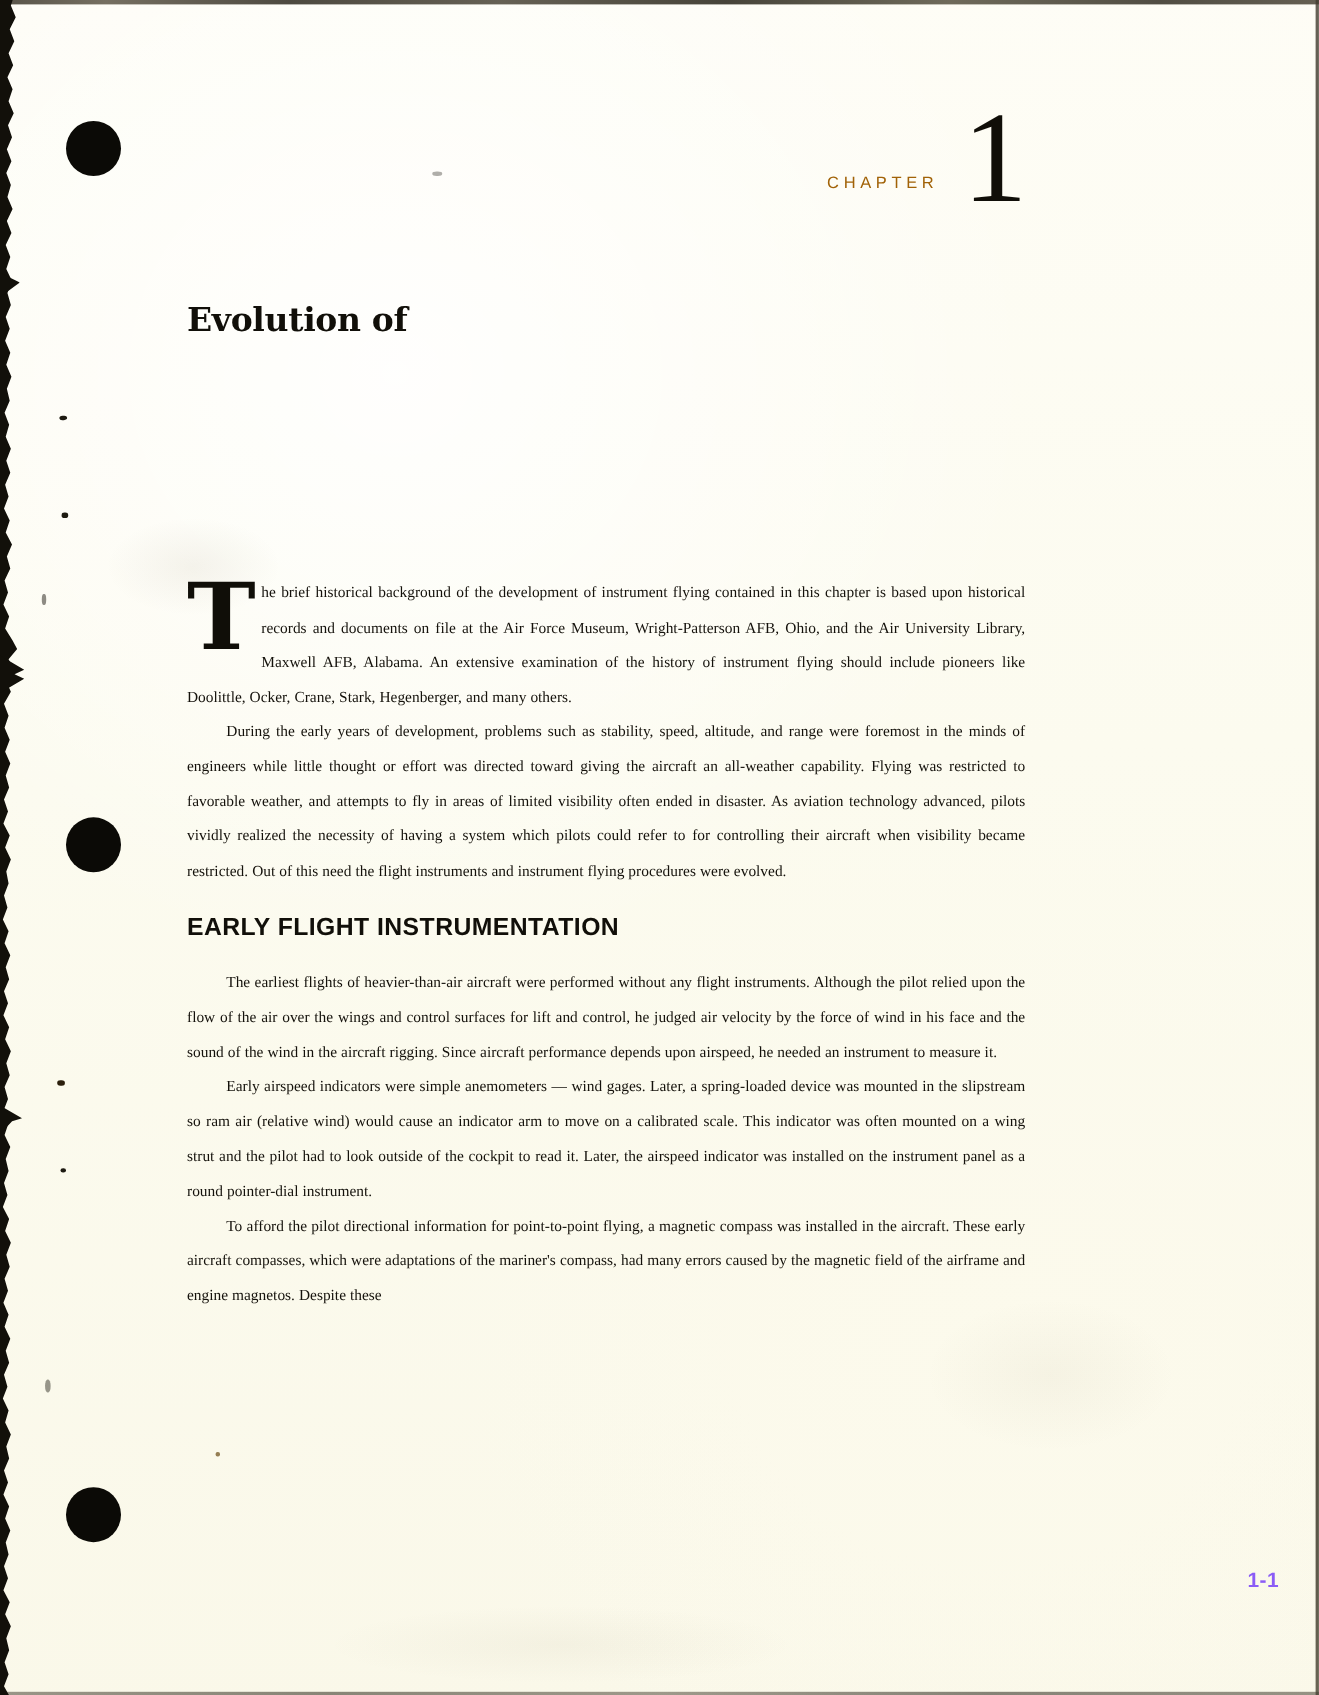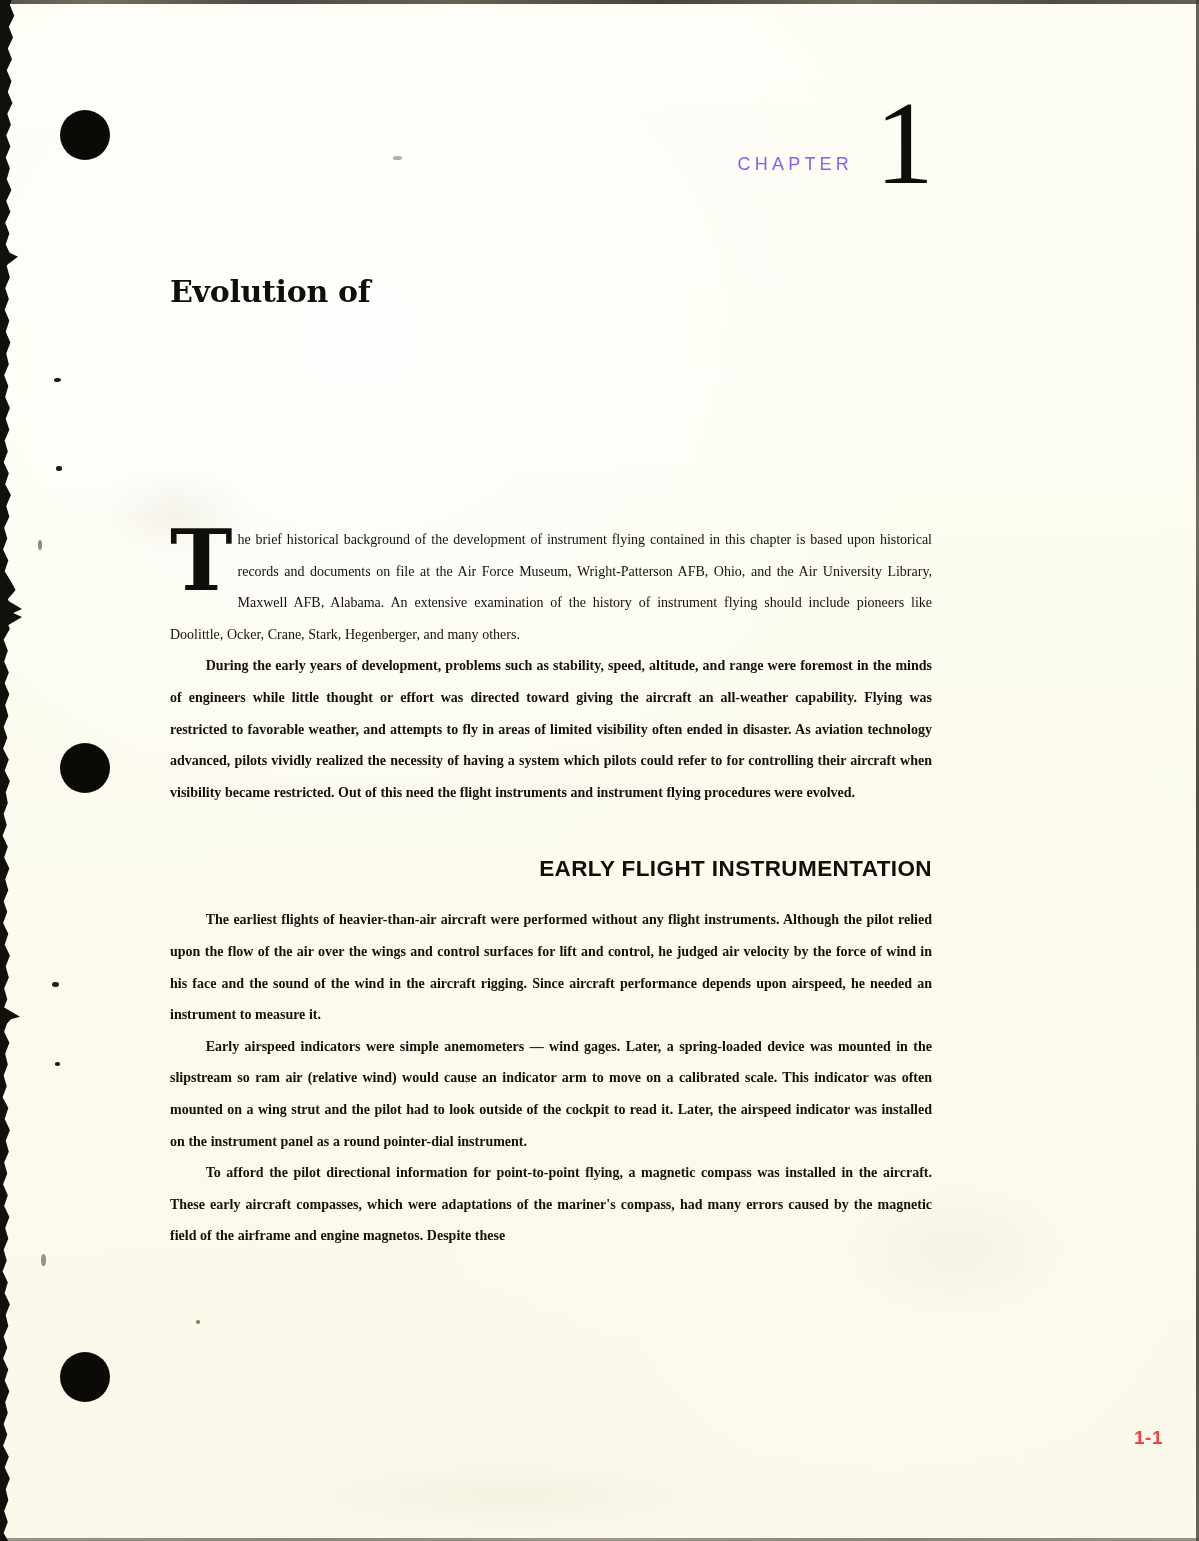--- a/index.html
+++ b/index.html
@@ -144,24 +144,24 @@
     right: 0;
     top: 96px;
     width: 360px;
     display: flex;
     align-items: flex-end;
     justify-content: flex-end;
     gap: 22px;
   }
   .chapter-word {
     font-family: "Liberation Sans", "DejaVu Sans", sans-serif;
-    font-size: 18px;
+    font-size: 15px;
     font-weight: 500;
     letter-spacing: 4.2px;
-    color: #8b5cf6;
+    color: #a16207;
     padding-bottom: 18px;
     white-space: nowrap;
   }
   .chapter-num {
     font-family: "Liberation Serif", "DejaVu Serif", serif;
     font-size: 118px;
     line-height: 0.82;
     font-weight: 400;
     color: #100e08;
     letter-spacing: -2px;
@@ -192,21 +192,21 @@
   }
   p.para {
     margin: 0;
     font-size: 14px;
     line-height: 31.6px;
     text-align: justify;
     text-indent: 2.55em;
     color: #14110b;
     word-spacing: 0.01em;
   }
-  p.para.flow { text-indent: 2.55em; font-weight: bold; }
+  p.para.flow { text-indent: 2.55em; }
 
   
   .dropcap-wrap { position: relative; }
   .dropcap {
     float: left;
     font-family: "DejaVu Serif", "Liberation Serif", serif;
     font-weight: 700;
     font-size: 84px;
     line-height: 0.73;
     margin: 6px 6px 0 0;
@@ -216,34 +216,33 @@
   p.para.has-dropcap {
     text-indent: 0;
   }
 
   .section-heading {
     font-family: "Liberation Sans", "DejaVu Sans", sans-serif;
     font-weight: 700;
     font-size: 22.5px;
     letter-spacing: 0.4px;
     color: #110f09;
-    margin: 48px 0 22px 0;
-    text-align: right;
+    margin: 22px 0 22px 0;
   }
 
   
   .folio {
     position: absolute;
     right: 36px;
     bottom: 92px;
     font-family: "Liberation Sans", "DejaVu Sans", sans-serif;
     font-weight: 700;
     font-size: 19px;
     letter-spacing: 0.5px;
-    color: #ef4444;
+    color: #8b5cf6;
   }
 
   
   .smudge { position: absolute; pointer-events: none; }
   .sm-1 { left: 96px;  top: 470px; width: 160px; height: 90px;
           background: radial-gradient(ellipse at center, rgba(120,104,66,.07), rgba(120,104,66,0) 70%); }
   .sm-2 { left: 840px; top: 1180px; width: 230px; height: 140px;
           background: radial-gradient(ellipse at center, rgba(120,104,66,.05), rgba(120,104,66,0) 70%); }
   .sm-3 { left: 300px; top: 1460px; width: 420px; height: 70px;
           background: radial-gradient(ellipse at center, rgba(120,104,66,.05), rgba(120,104,66,0) 72%); }

